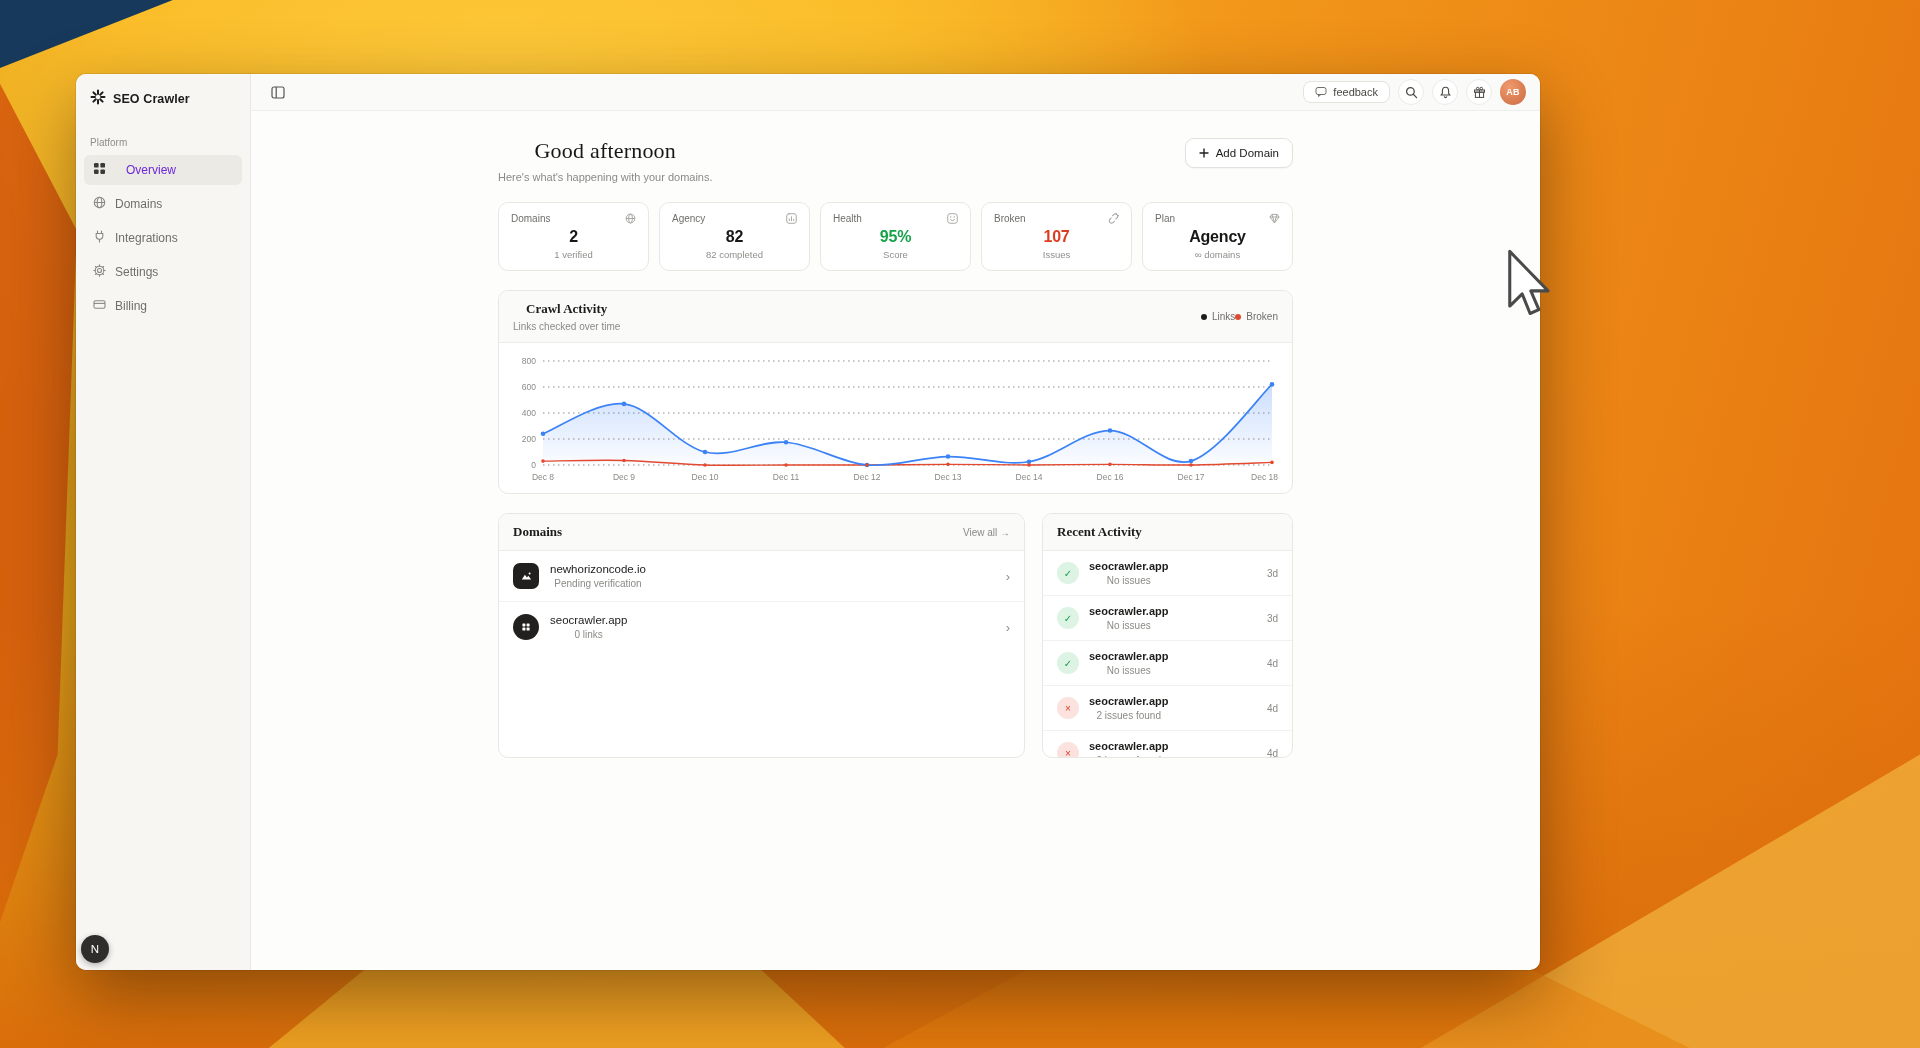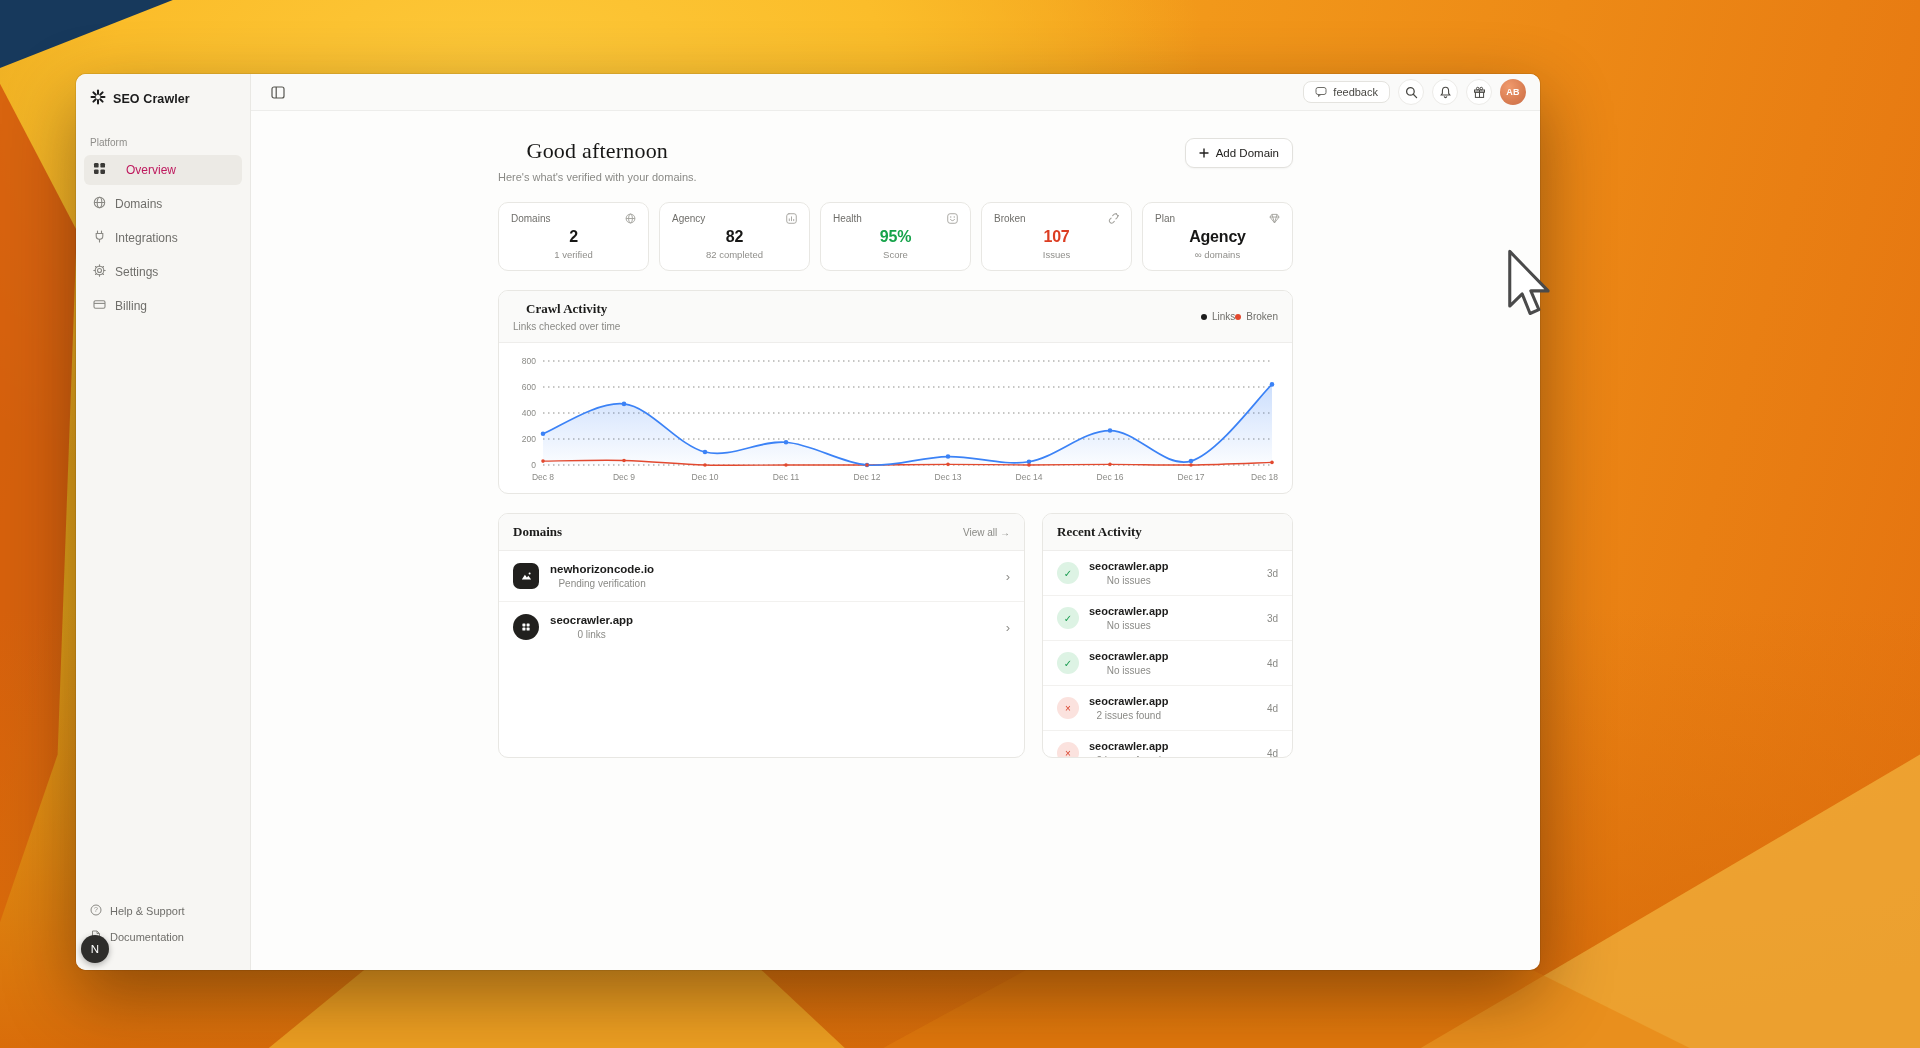--- a/index.html
+++ b/index.html
@@ -21,21 +21,21 @@
     background:#fdfdfc; border-radius:10px; box-shadow:0 25px 70px rgba(40,15,0,.45), 0 0 0 1px rgba(0,0,0,.08);
     display:flex; overflow:hidden; }
 
   
   .sidebar { width:175px; background:#f7f6f3; border-right:1px solid #e9e8e4; display:flex; flex-direction:column; position:relative; flex-shrink:0; }
   .logo-row { display:flex; align-items:center; gap:7px; padding:15px 14px 12px; }
   .logo-row .app-name { font-size:12.5px; font-weight:bold; color:#1c1c1c; letter-spacing:.1px; }
   .nav-label { padding:16px 14px 5px; font-size:10px; color:#8f8e8a; }
   .nav-item { display:flex; align-items:center; gap:9px; margin:2px 8px; padding:7px 9px; border-radius:6px;
     font-size:12px; color:#6f6e6a; cursor:default; }
-  .nav-item.active { background:#eceae5; color:#be185d; font-weight:500;gap:20px; }
+  .nav-item.active { background:#eceae5; color:#6d28d9; font-weight:500;gap:20px; }
   .nav-item svg { flex-shrink:0; }
   .sidebar-footer { margin-top:auto; padding:8px 14px 20px; }
   .foot-item { display:flex; align-items:center; gap:8px; font-size:11px; color:#6f6e6a; padding:6px 0; }
   .n-badge { position:absolute; left:5px; bottom:7px; width:28px; height:28px; border-radius:50%;
     background:#2e2d2b; color:#fff; font-size:11.5px; display:flex; align-items:center; justify-content:center;
     box-shadow:0 2px 6px rgba(0,0,0,.3); }
 
   
   .main { flex:1; display:flex; flex-direction:column; min-width:0;text-align:center; }
   .topbar { height:37px; background:#fafaf9; border-bottom:1px solid #ededeb; display:flex; align-items:center;
@@ -77,21 +77,21 @@
 
   .bottom-row { display:flex; gap:17px; }
   .domains-card { width:527px; height:245px; flex-shrink:0; display:flex; flex-direction:column; }
   .activity-card { flex:1; height:245px; display:flex; flex-direction:column; }
   .view-all { font-size:10px; color:#8a8a86; }
   .domain-row { display:flex; align-items:center; gap:11px; padding:12px 14px; }
   .domain-row + .domain-row { border-top:1px solid #f2f1ef; }
   .d-icon { width:26px; height:26px; background:#21201e; display:flex; align-items:center; justify-content:center; flex-shrink:0; }
   .d-icon.rounded-square { border-radius:7px; }
   .d-icon.circle { border-radius:50%; }
-  .d-name { font-size:11.5px; font-weight:700; color:#1c1c1b; }
+  .d-name { font-size:11.5px; font-weight:400; color:#1c1c1b; }
   .d-sub { font-size:10px; color:#8a8a86; margin-top:3px; }
   .chev { margin-left:auto; color:#8f8e8a; font-size:13px; }
 
   .act-row { display:flex; align-items:center; gap:10px; padding:9px 14px; }
   .act-row + .act-row { border-top:1px solid #f2f1ef; }
   .act-status { width:22px; height:22px; border-radius:50%; display:flex; align-items:center; justify-content:center;
     font-size:10px; flex-shrink:0; }
   .act-status.success { background:#ddf3e4; color:#1a9c50; }
   .act-status.error { background:#fbe2de; color:#d8432c; }
   .act-name { font-size:11px; font-weight:600; color:#1c1c1b; }
@@ -202,42 +202,20 @@
         <svg width="13" height="13" viewBox="0 0 13 13">
             <g fill="none" stroke="#8a8984" stroke-width="1.1">
           <rect x="1" y="2.8" width="11" height="7.4" rx="1.5"></rect>
               <line x1="1" y1="5.4" x2="12" y2="5.4"></line>
         </g>
           </svg>
       </span>
       <span>Billing</span>
     </div>
 
-    <div class="sidebar-footer">
-      <div class="foot-item">
-        <span>
-          <svg width="12" height="12" viewBox="0 0 12 12">
-              <circle cx="6" cy="6" r="5" fill="none" stroke="#8a8984" stroke-width="1"></circle>
-          <text x="6" y="8.4" text-anchor="middle" font-size="7" fill="#8a8984">?</text>
-            </svg>
-        </span>
-        <span>Help &amp; Support</span>
-      </div>
-      <div class="foot-item">
-        <span>
-          <svg width="12" height="12" viewBox="0 0 12 12">
-              <g fill="none" stroke="#8a8984" stroke-width="1">
-            <path d="M2.5,1 h4.5 l2.5,2.5 v7.5 h-7 z"></path>
-                <path d="M7,1 v2.5 h2.5"></path>
-          </g>
-            </svg>
-        </span>
-        <span>Documentation</span>
-      </div>
-    </div>
     <div class="n-badge">N</div>
   </div>
 
   <div class="main">
 
     <div class="topbar">
       <span style="display:flex;">
         <svg width="14" height="13" viewBox="0 0 14 13">
             <g fill="none" stroke="#55544f" stroke-width="1.2">
           <rect x="1" y="1" width="12" height="11" rx="2"></rect>
@@ -288,21 +266,21 @@
       </div>
       <div class="avatar">AB</div>
     </div>
 
     <div class="content">
       <div class="container">
 
         <div class="greeting-row">
           <div>
             <div class="greeting">Good afternoon</div>
-            <div class="greeting-sub">Here's what's verified with your domains.</div>
+            <div class="greeting-sub">Here's what's happening with your domains.</div>
           </div>
           <div class="add-domain-btn">
             <span style="display:flex;">
               <svg width="10" height="10" viewBox="0 0 10 10">
                   <g stroke="#22211f" stroke-width="1.4" stroke-linecap="round">
                 <line x1="5" y1="1" x2="5" y2="9"></line>
                     <line x1="1" y1="5" x2="9" y2="5"></line>
               </g>
                 </svg>
             </span>

